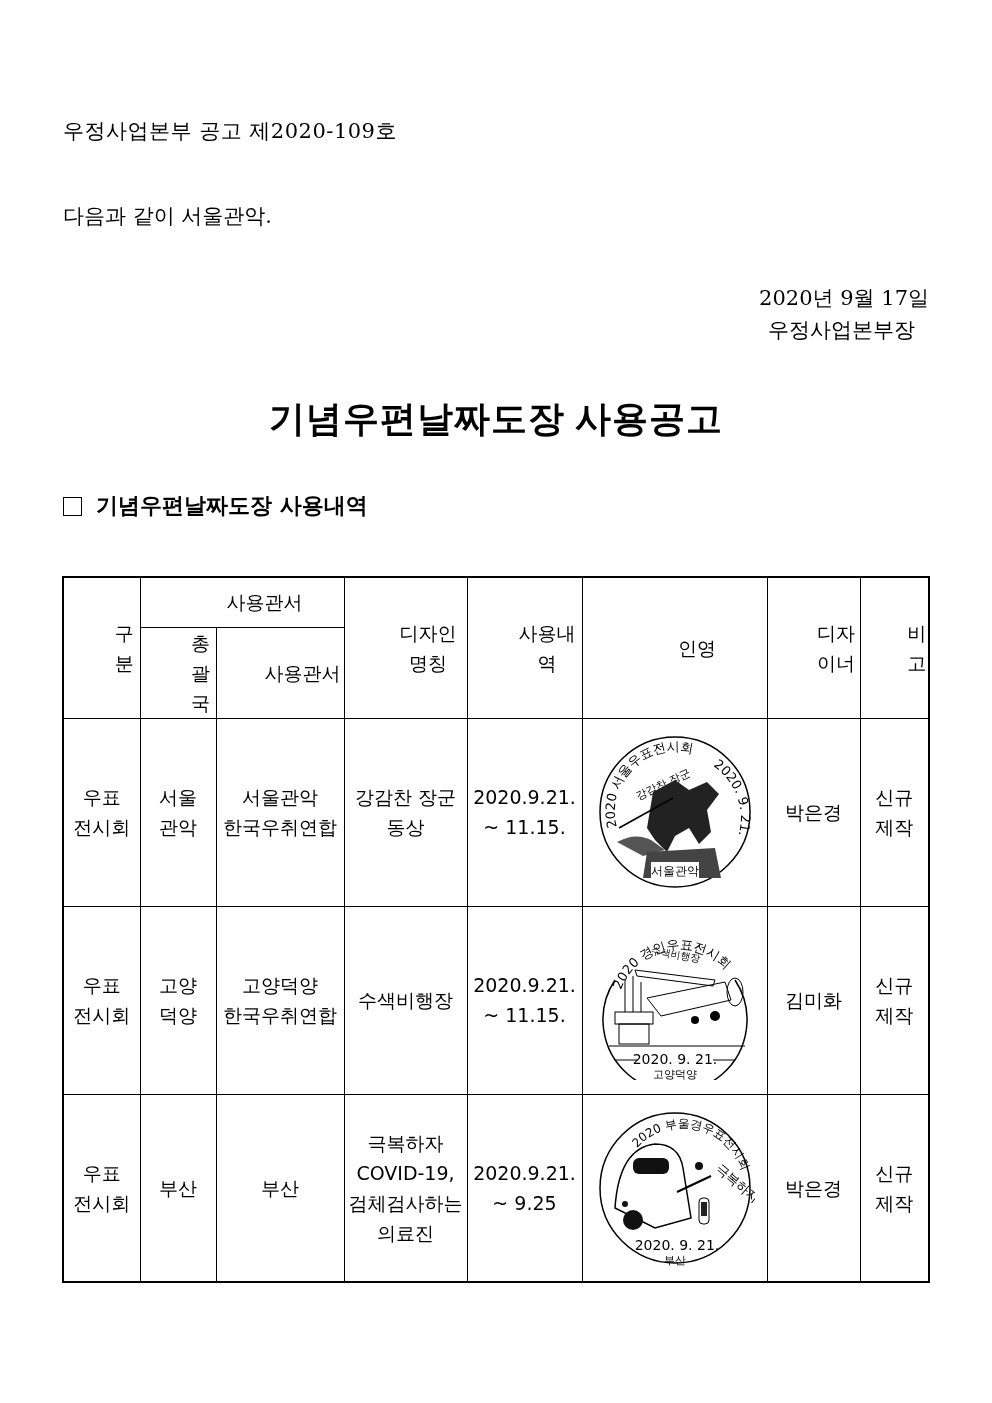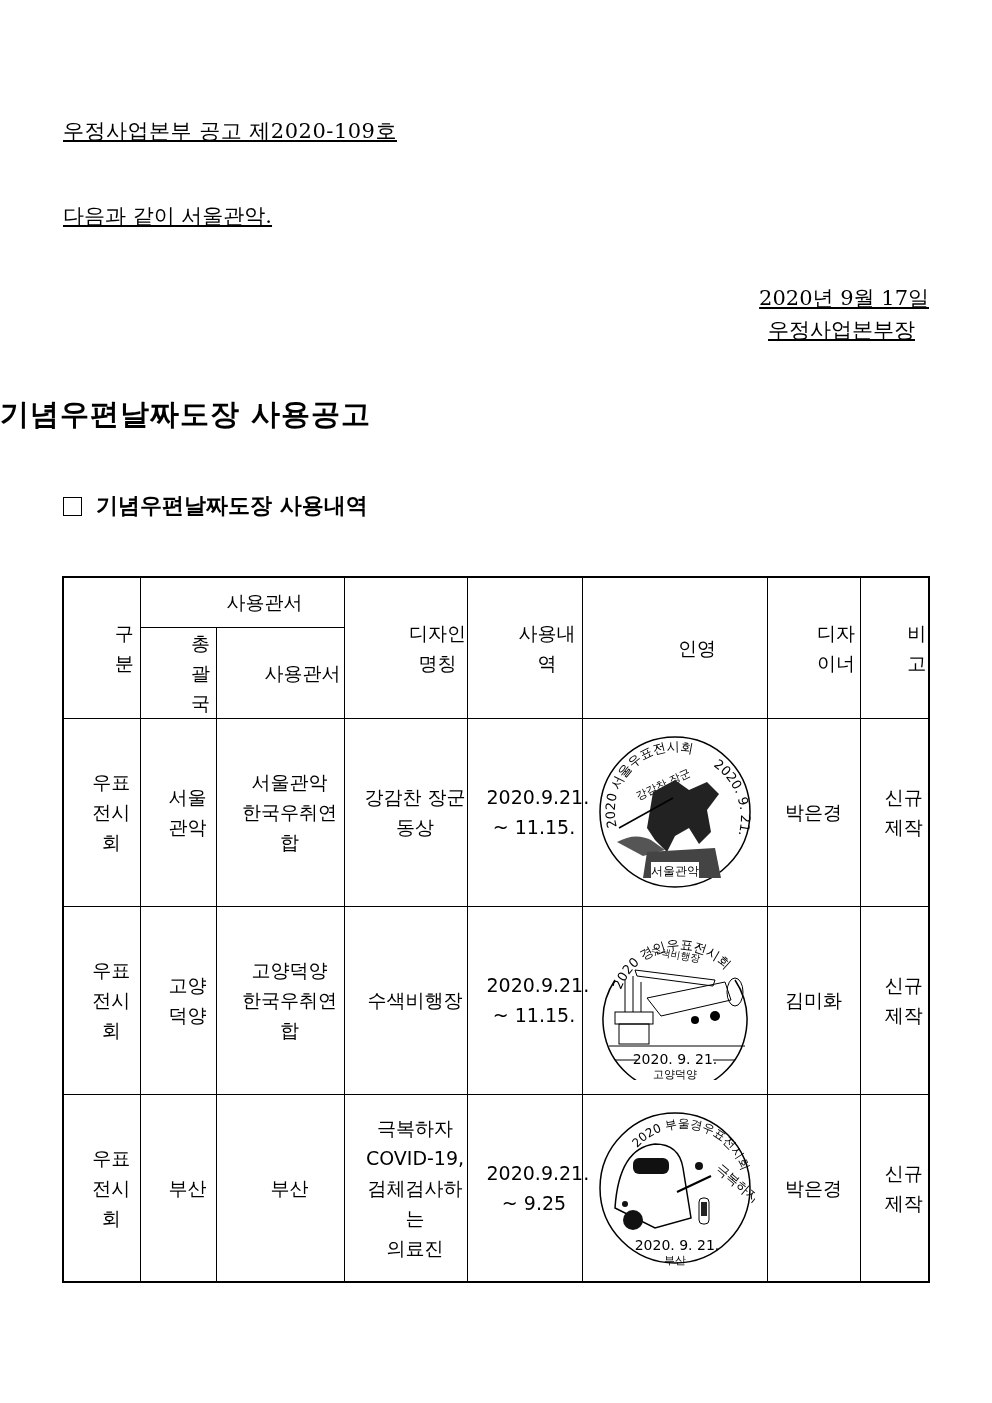--- a/index.html
+++ b/index.html
@@ -1,36 +1,36 @@
 <!DOCTYPE html>
 <html><head>
 <meta charset="utf-8">
 <style>
   html, body { margin: 0; padding: 0; background: #ffffff; }
   body { width: 992px; height: 1403px; position: relative; overflow: hidden; color: #000; }
-  .serif { font-family: "DejaVu Serif", "Liberation Serif", serif; text-decoration: underline; }
+  .serif { font-family: "DejaVu Serif", "Liberation Serif", serif; }
   .sans { font-family: "DejaVu Sans", "Liberation Sans", sans-serif; }
   .abs { position: absolute; }
   #notice-number { left: 63px; top: 117px; font-size: 21px; letter-spacing: 0.5px; white-space: nowrap; }
   #body-para { left: 63px; top: 194px; width: 866px; font-size: 21px; line-height: 44px; text-align: justify; text-align-last: left; }
   #body-para .l1 { display: block; text-align: justify; text-align-last: justify; white-space: nowrap; }
   #date { right: 63px; top: 276px; font-size: 21px; white-space: nowrap; margin-top: 8px; }
   #issuer { right: 77px; top: 316px; font-size: 21px; white-space: nowrap; }
-  #doc-title { left: 0; width: 992px; top: 395px; text-align: left; font-size: 29px; font-weight: bold; letter-spacing: 1px; }
+  #doc-title { left: 0; width: 992px; top: 395px; text-align: center; font-size: 36px; font-weight: bold; letter-spacing: 1px; font-family: Liberation Serif, serif; }
   #section-heading { left: 63px; top: 491px; font-size: 22px; font-weight: bold; white-space: nowrap; display: flex; align-items: center; }
   #section-heading .box { width: 17px; height: 17px; border: 1.5px solid #000; display: inline-block; margin-right: 14px; }
 
   table.grid { position: absolute; left: 62px; top: 576px; width: 866px; border-collapse: collapse; table-layout: fixed;
     border: 2px solid #000; font-family: "DejaVu Sans", "Liberation Sans", sans-serif; font-size: 19px; }
   table.grid td, table.grid th { border: 1px solid #000; text-align: center; vertical-align: middle; padding: 0; font-weight: normal; line-height: 30px; }
   table.grid th { font-size: 19px; padding-left: 45px; }
   tr.h1 { height: 50px; }
   tr.h2 { height: 50px; }
   tr.body-row { height: 188px; }
-  .cell-lines span { display: block; margin-left: 19px; }
+  .cell-lines span { display: block; }
   .stamp { width: 160px; height: 160px; margin: 0 auto; display: block; }
 </style>
 </head>
 <body>
 
 <div id="notice-number" class="abs serif">우정사업본부 공고 제2020-109호</div>
 
 <div id="body-para" class="abs serif">
   <span>다음과 같이 서울관악.</span>
 </div>

